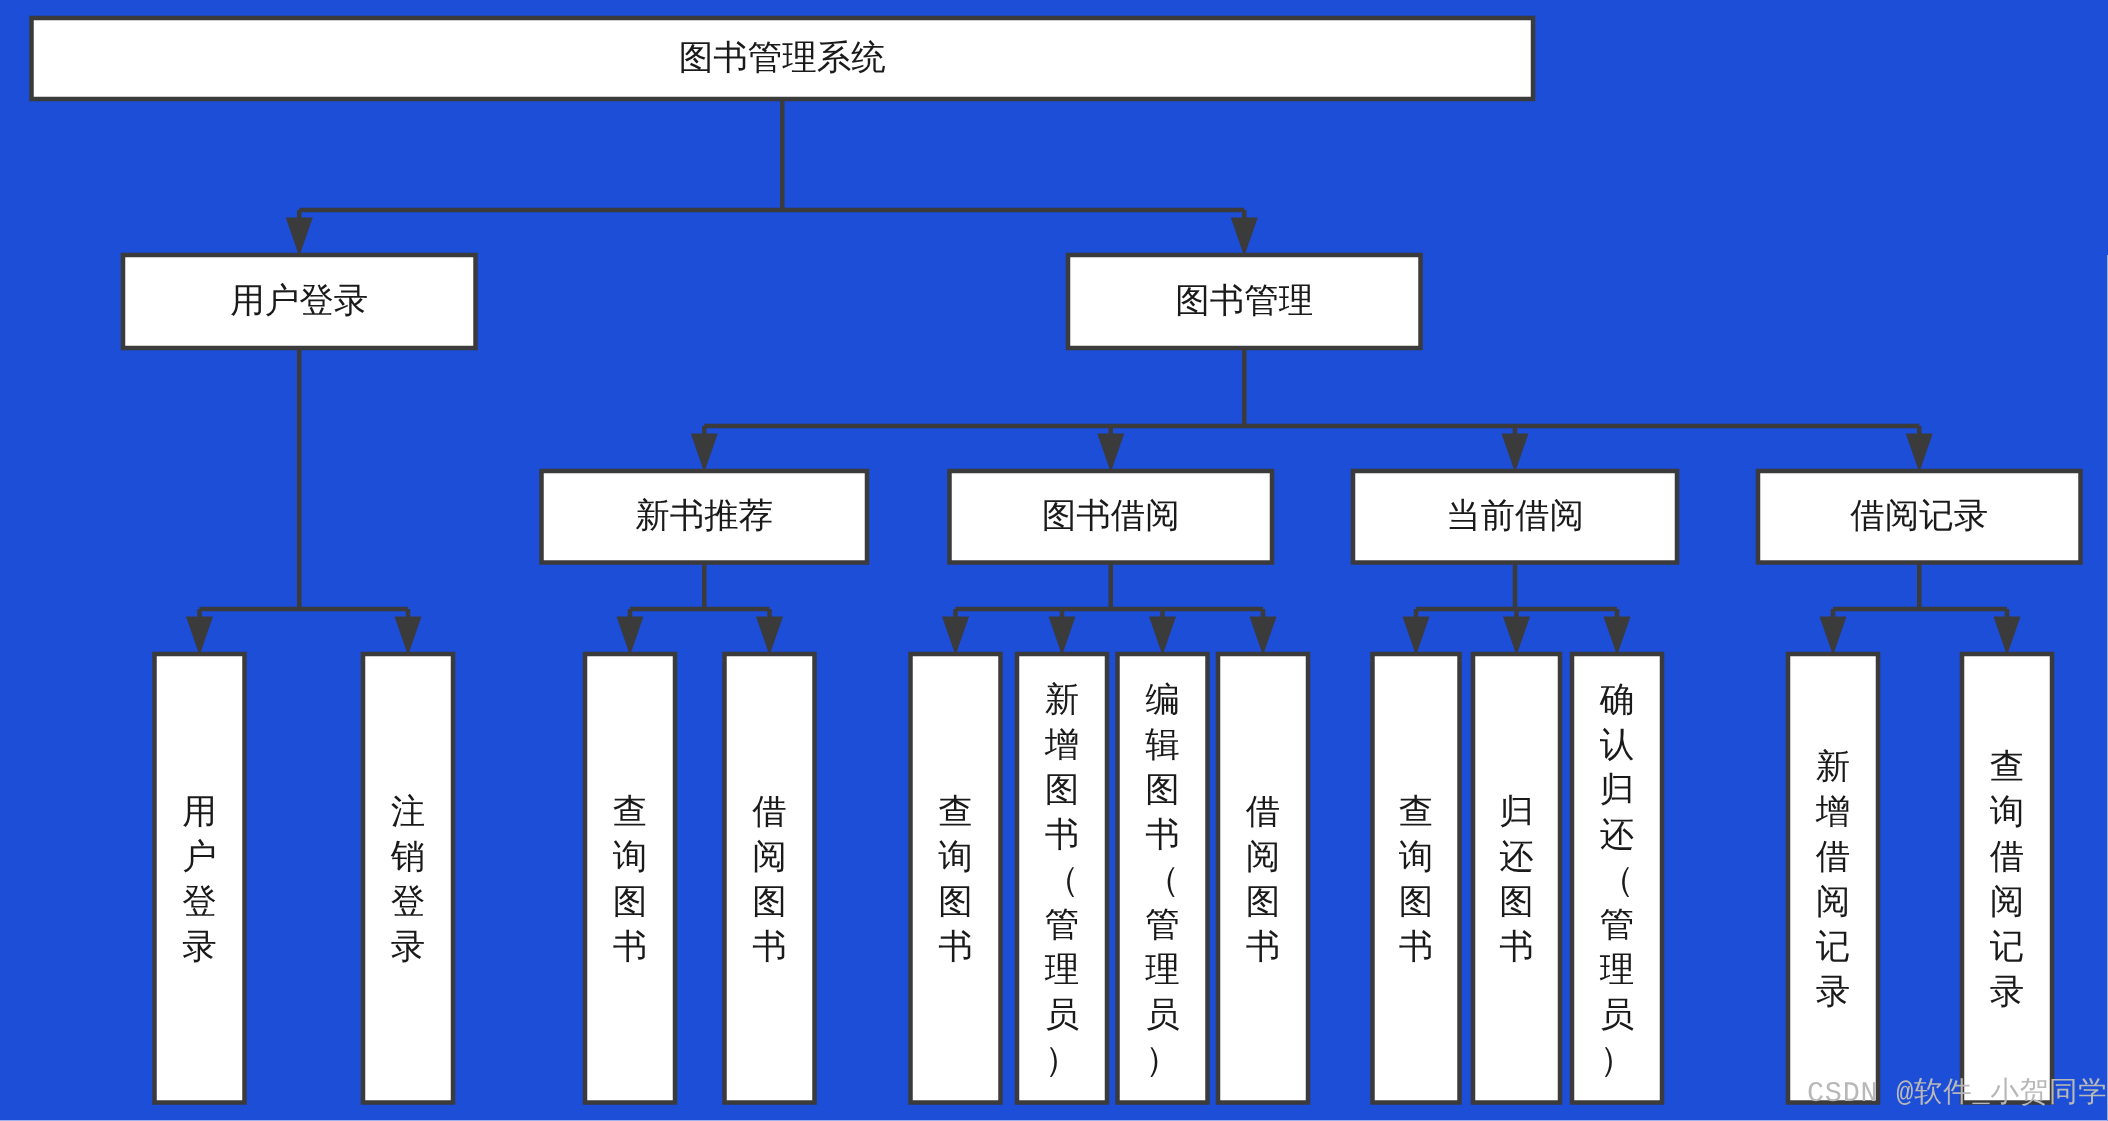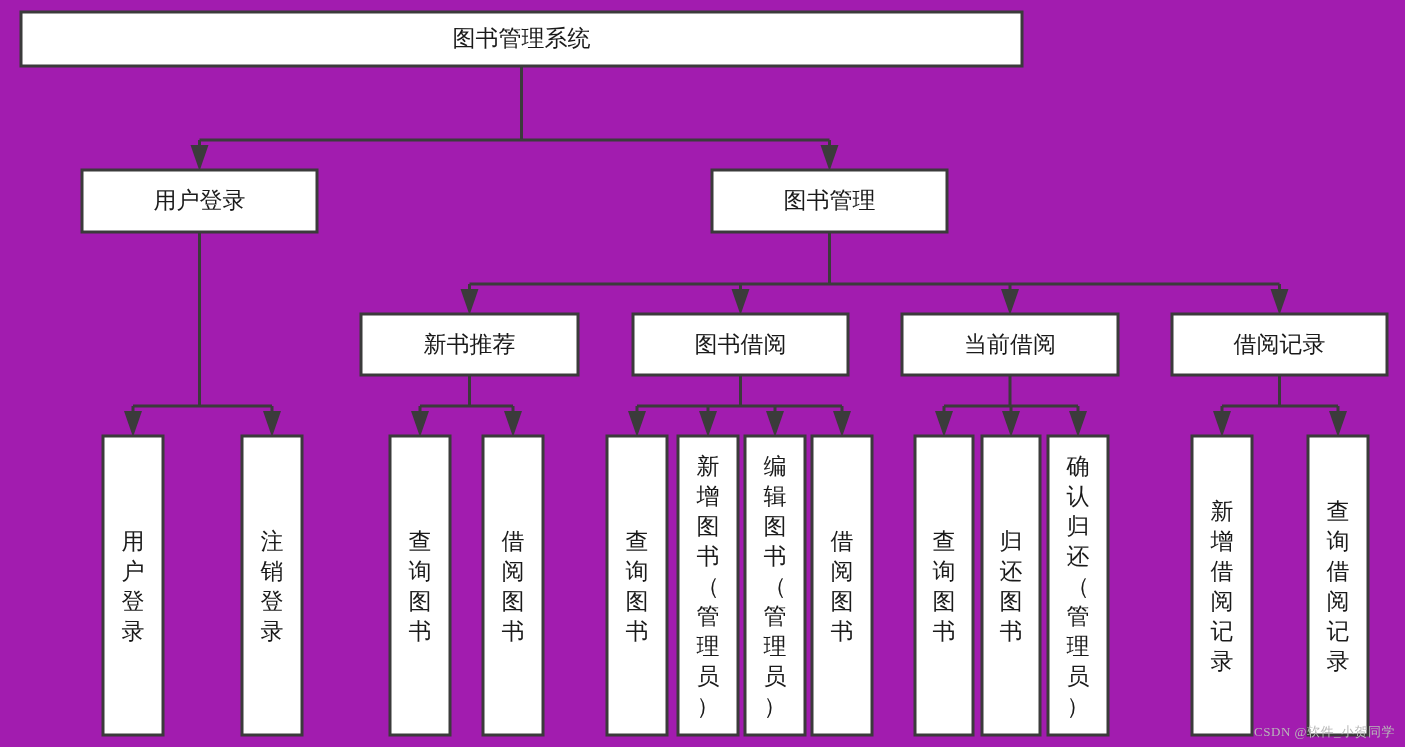--- a/index.html
+++ b/index.html
@@ -7,21 +7,21 @@
     padding: 0;
     background: #ffffff;
   }
   body {
     font-family: "Liberation Sans", "DejaVu Sans", sans-serif;
   }
   #diagram-root {
     position: relative;
     width: 1405px;
     height: 747px;
-    background: #a21caf;
+    background: #1d4ed8;
     overflow: hidden;
   }
   svg#flowchart {
     display: block;
     width: 1405px;
     height: 747px;
   }
   .node-box {
     fill: #ffffff;
     stroke: #3b3b3b;
@@ -44,24 +44,24 @@
     stroke: #3b3b3b;
     stroke-width: 3;
     fill: none;
   }
   .arrow-head {
     fill: #3b3b3b;
     stroke: none;
   }
   .watermark {
     position: absolute;
-    right: 10px;
+    right: 0;
     bottom: 6px;
-    font-family: Liberation Serif, serif;
-    font-size: 13px;
+    font-family: Liberation Mono, monospace;
+    font-size: 19px;
     color: #b8b8b8;
     letter-spacing: 0.5px;
     white-space: nowrap;
     pointer-events: none;
   }
 </style>
 </head>
 <body>
 
 <div id="diagram-root">

